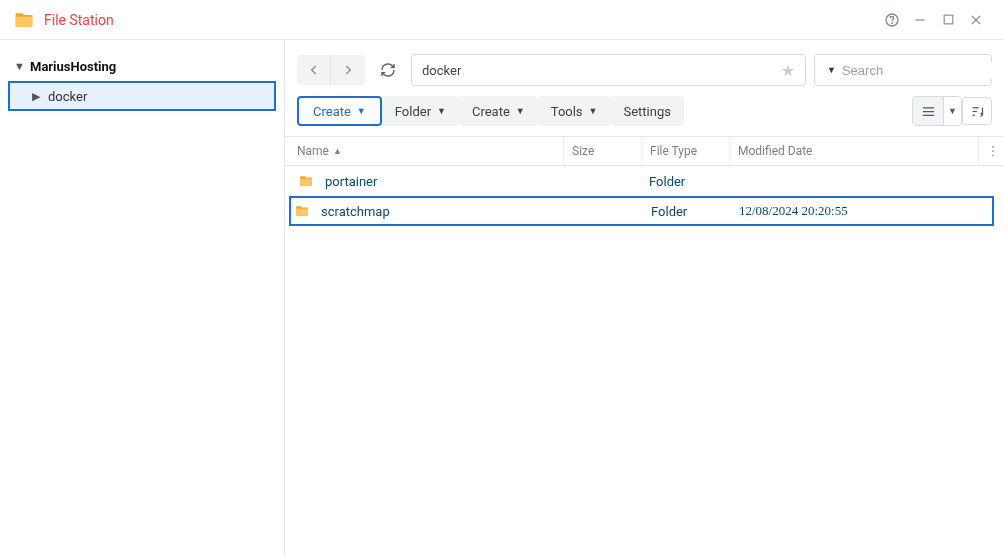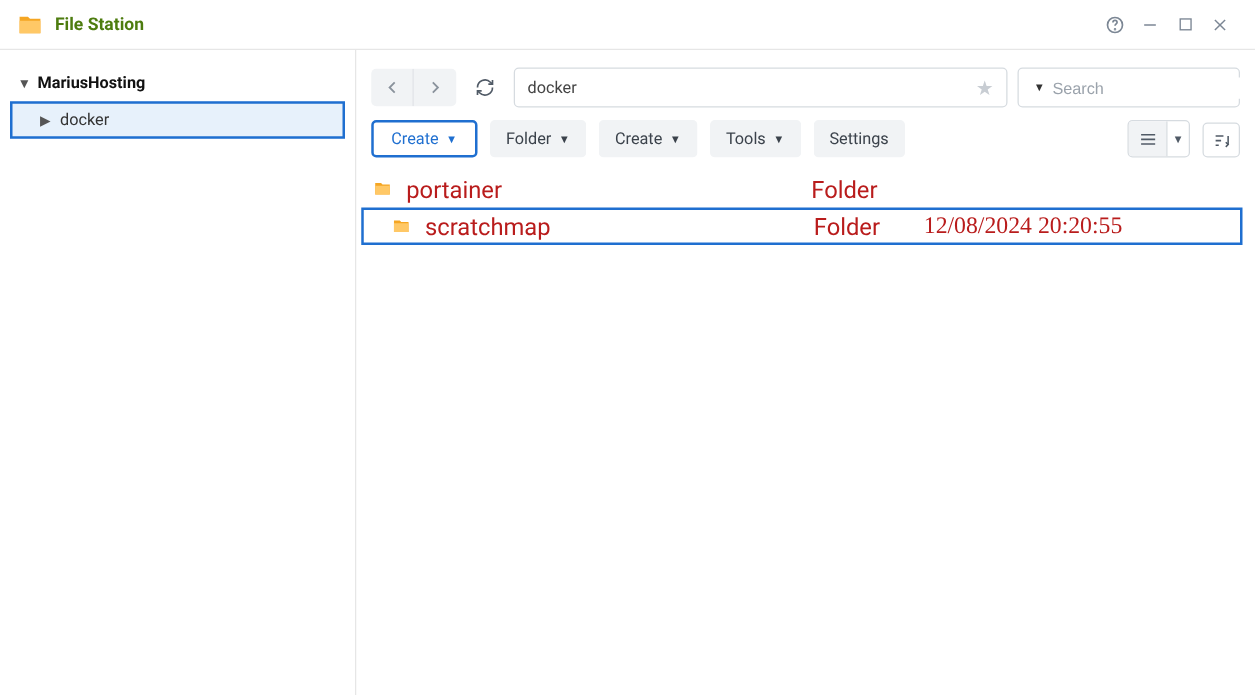--- a/index.html
+++ b/index.html
@@ -19,23 +19,23 @@
     height: 40px;
     padding: 0 14px;
     border-bottom: 1px solid #e6e6e6;
   }
   .titlebar .app-icon {
     width: 20px; height: 20px;
     margin-right: 10px;
     display: flex; align-items: center; justify-content: center;
   }
   .titlebar .title {
-    font-weight: 700;
+    font-weight: 400;
     font-size: 14px;
-    color: #4d7c0f;
+    color: #ef4444;
   }
   .titlebar .spacer { flex: 1; }
   .titlebar .win-btn {
     width: 28px; height: 28px;
     display: flex; align-items: center; justify-content: center;
     color: #7b8694;
     cursor: pointer;
   }
   .content {
     display: flex;
@@ -121,22 +121,21 @@
   }
   .searchbox input {
     border: none; outline: none;
     font-size: 13px;
     flex: 1;
     color: #333;
   }
   .searchbox input::placeholder { color: #9aa2ab; }
   .toolbar2 {
     display: flex;
-    align-items: flex-end;
-    gap: 10px;
+    align-items: center;
     padding: 4px 12px 10px 12px;
   }
   .btn {
     height: 30px;
     padding: 0 12px;
     background: #f1f3f5;
     border: 1px solid transparent;
     border-radius: 4px;
     display: flex; align-items: center;
     gap: 6px;
@@ -190,29 +189,29 @@
   .col-size { width: 78px; }
   .col-type { width: 88px; }
   .col-date { flex: 1; }
   .col-more { width: 26px; text-align: center; cursor: pointer; }
   .table-head > div + div { border-left: 1px solid #eceef1; height: 100%; display:flex; align-items:center; padding-left:8px;}
   .table-head .col-name { border-left:none; }
   .row {
     display: flex;
     height: 30px;
     align-items: center;
-    font-size: 19px;
-    color: #b91c1c;
+    font-size: 13px;
+    color: #0c4a6e;
   }
   .row .col-name { display:flex; align-items:center; gap:10px; }
   .row.selected {
     border: 2px solid #1f6fd0;
     margin: 0 10px 0 4px;
   }
-  .row.selected .col-name { padding-left: 21px; width: 274px; text-align: right; }
+  .row.selected .col-name { padding-left: 2px; width: 274px; text-align: right; }
   .folder-icon { width:18px; height:14px; flex-shrink:0; }
   .sort-asc { font-size: 9px; color:#7a828c; }
 </style>
 </head>
 <body>
 
 <div class="titlebar">
   <span class="app-icon">
     <svg viewBox="0 0 24 24" width="20" height="20">
         <path fill="#f5a623" d="M10 4H2v16h20V6H12l-2-2z"></path>
@@ -331,20 +330,36 @@
         <svg width="15" height="15" viewBox="0 0 24 24" stroke="currentColor" stroke-width="2" fill="none">
             <line x1="4" y1="6" x2="14" y2="6"></line>
             <line x1="4" y1="12" x2="11" y2="12"></line>
             <line x1="4" y1="18" x2="8" y2="18"></line>
             <polyline points="17 14 20 17 17 20" fill="none"></polyline>
             <line x1="20" y1="17" x2="20" y2="6"></line>
           </svg>
       </div>
     </div>
 
+    <div class="table-head">
+      <div class="col-name">
+        <span>Name</span>
+        <span class="sort-asc">▲</span>
+      </div>
+      <div class="col-size">
+          <span>Size</span>
+        </div>
+      <div class="col-type">
+          <span>File Type</span>
+        </div>
+      <div class="col-date">
+          <span>Modified Date</span>
+        </div>
+      <div class="col-more">⋮</div>
+    </div>
 
     <div id="rows-container">
         <div class="row">
           <div class="col-name">
             <svg class="folder-icon" viewBox="0 0 24 24">
               <path fill="#f5a623" d="M10 4H2v16h20V6H12l-2-2z"></path>
               <path fill="#ffc866" d="M2 8h20v12H2z"></path>
             </svg>
             <span>portainer</span>
           </div>

